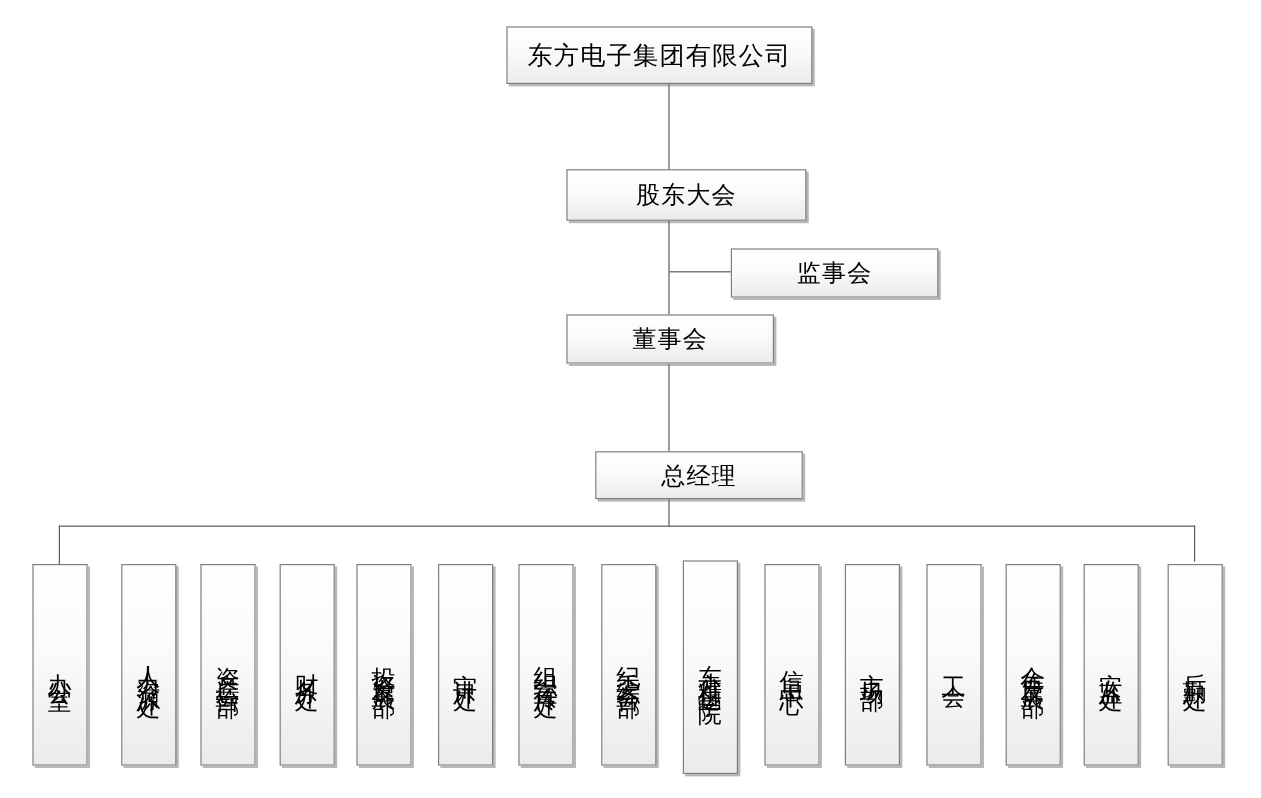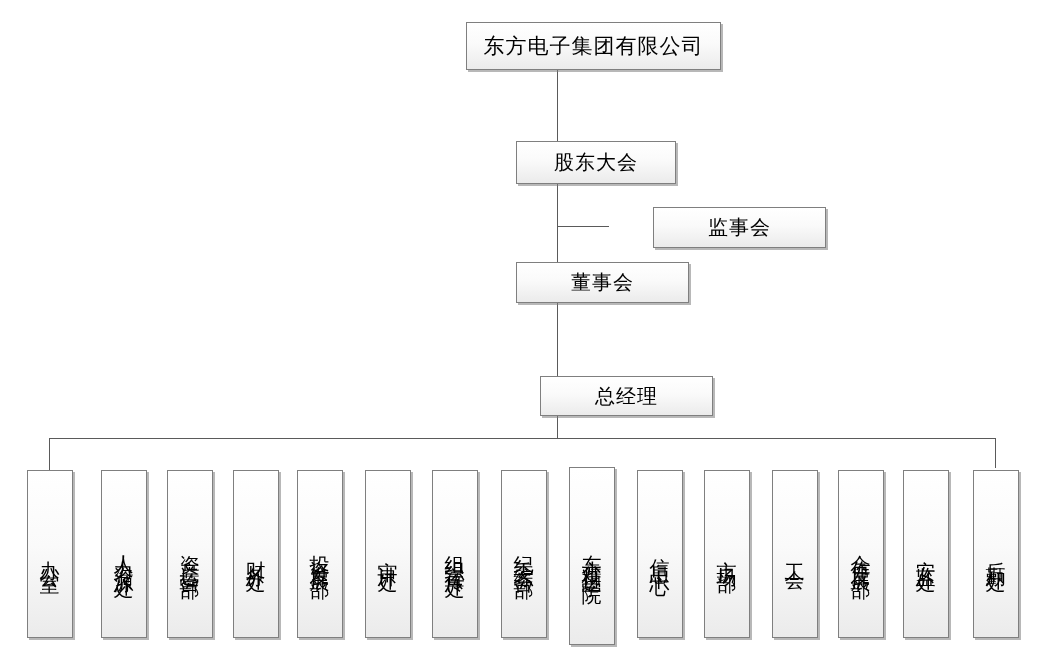--- a/index.html
+++ b/index.html
@@ -15,34 +15,34 @@
   .node {
     position: absolute;
     box-sizing: border-box;
     border: 1px solid #7f7f7f;
     background: linear-gradient(180deg, #ffffff 0%, #fafafa 45%, #ebebeb 100%);
     box-shadow: 2px 2px 0 rgba(125,125,125,0.55);
     display: flex;
     align-items: center;
     justify-content: center;
   }
-  .node-h { font-size: 20px; letter-spacing: 1px; white-space: nowrap; margin-left: 44px; }
+  .node-h { font-size: 20px; letter-spacing: 1px; white-space: nowrap; }
   .node-root { font-size: 21px; }
   .vtext {
     writing-mode: vertical-rl;
     text-orientation: upright;
     font-size: 20px;
     letter-spacing: 6px;
     line-height: 1;
   }
   .line { position: absolute; background: #5a5a5a; }
 
   
   .n-root     { left: 422px; top: 22px;  width: 255px; height: 48px; }
-  .n-share    { left: 472px; top: 141px; width: 160px; height: 43px; text-align: right; }
+  .n-share    { left: 472px; top: 141px; width: 200px; height: 43px; text-align: right; }
   .n-superv   { left: 609px; top: 207px; width: 173px; height: 41px; }
   .n-board    { left: 472px; top: 262px; width: 173px; height: 41px; }
   .n-gm       { left: 496px; top: 376px; width: 173px; height: 40px; }
 
   
   .dept { top: 470px; width: 46px; height: 168px; }
   .dept-tall { top: 467px; height: 178px; }
 
   
   .c-v1 { left: 557px; top: 70px;  width: 1px;  height: 71px; }

